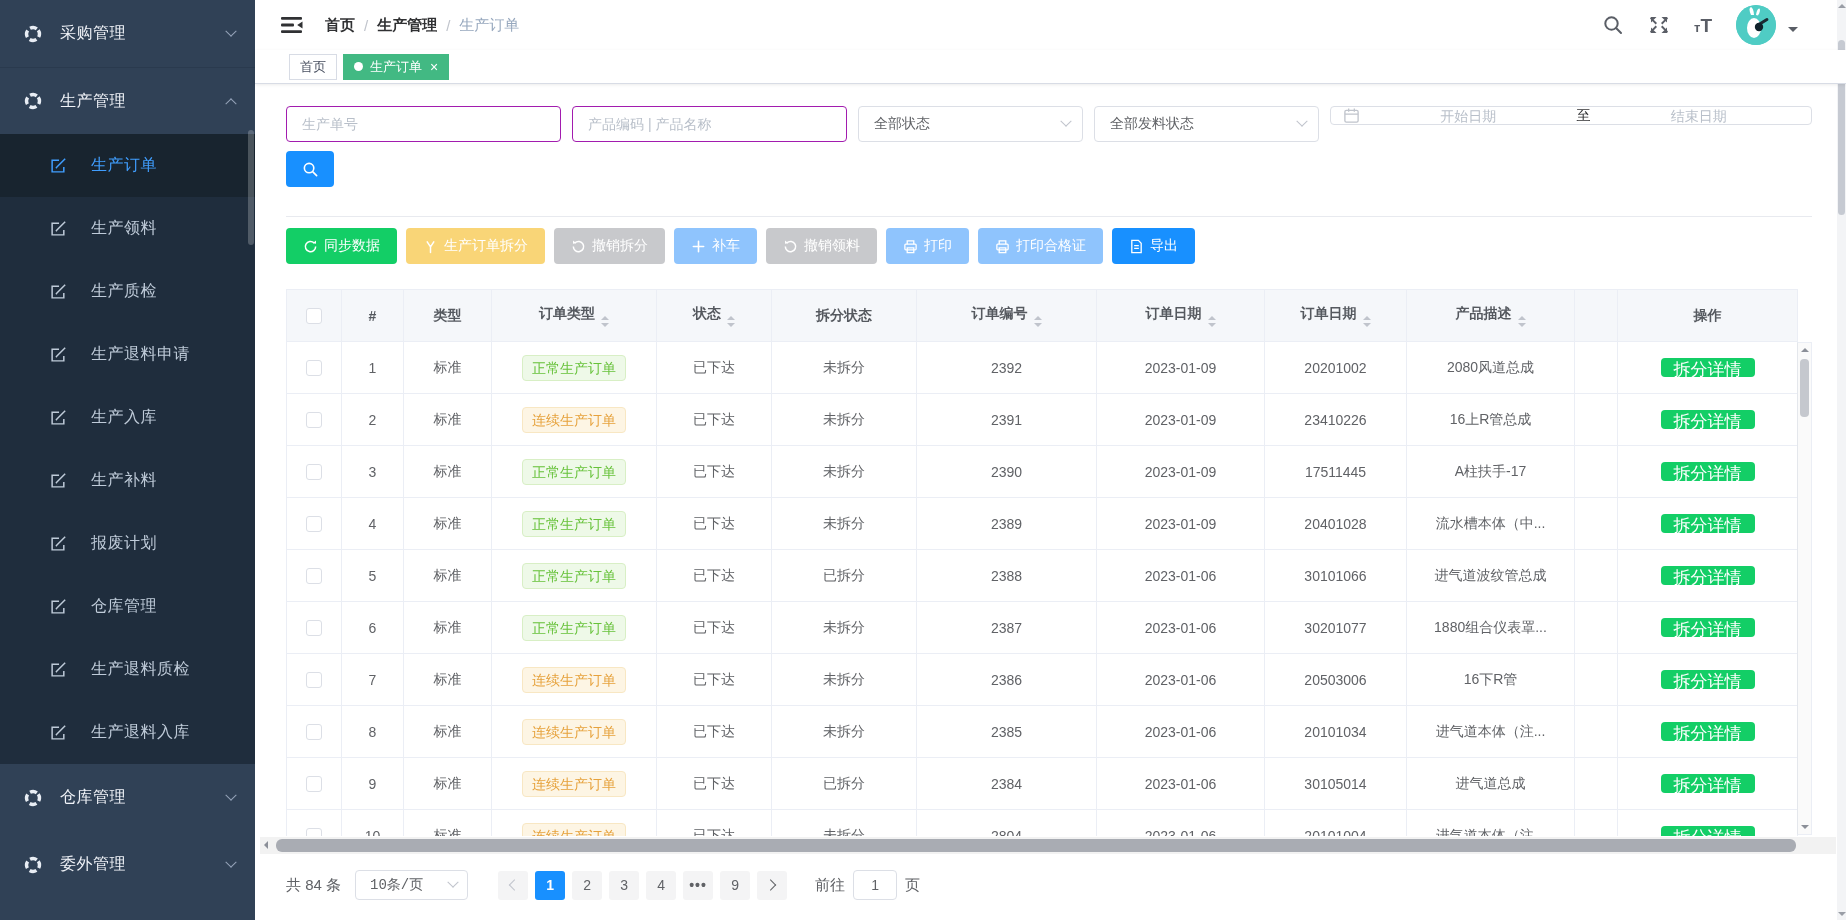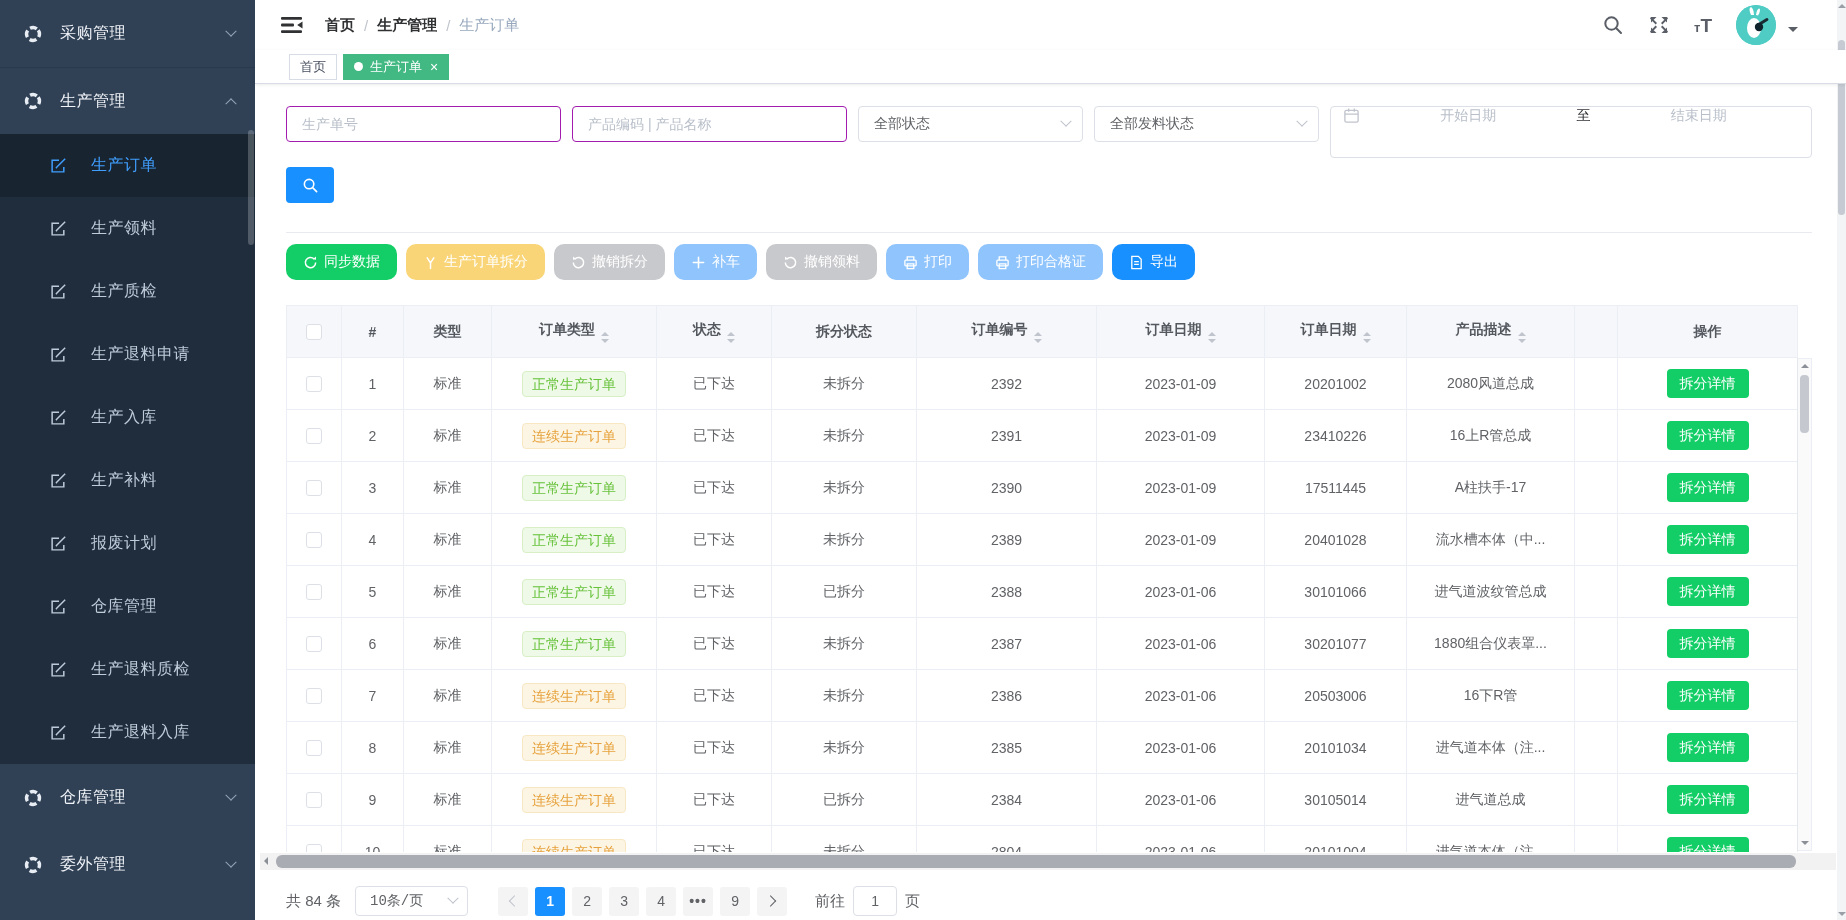--- a/index.html
+++ b/index.html
@@ -52,33 +52,33 @@
 
   
   .filter-row { display:flex; gap:11px; }
   .f-input { height:36px; border:1px solid #a21caf; border-radius:4px; padding:0 15px; font-size:14px; color:#606266; outline:none; }
   .f-input::placeholder { color:#b8bfc9; }
   .f-prod-no { width:275px; }
   .f-product { width:275px; }
   .f-select { width:225px; height:36px; border:1px solid #dcdfe6; border-radius:4px; padding:0 12px 0 15px; font-size:14px; color:#606266; display:flex; align-items:center; cursor:pointer; }
   .f-select span { flex:1; }
   .sel-chev { width:8px; height:8px; border-right:1.5px solid #c0c4cc; border-bottom:1.5px solid #c0c4cc; transform:rotate(45deg) translate(-2px,-2px); }
-  .f-date { flex:1; height:52px; border:1px solid #dcdfe6; border-radius:4px; display:flex; align-items:flex-start; padding:0 12px; gap:8px; }
+  .f-date { flex:1; height:19px; border:1px solid #dcdfe6; border-radius:4px; display:flex; align-items:center; padding:0 12px; gap:8px; }
   .cal-ic { width:17px; height:17px; color:#c0c4cc; }
   .date-in { border:none; outline:none; flex:1; text-align:center; font-size:14px; color:#606266; }
   .date-in::placeholder { color:#b8bfc9; }
   .date-sep { font-size:14px; color:#303133; }
 
   .search-row { margin-top:9px; }
   .btn-search { width:48px; height:36px; background:#1890ff; border:none; border-radius:4px; cursor:pointer; display:inline-flex; align-items:center; justify-content:center; color:#fff; }
   .divider { border:none; border-top:1px solid #e8eaef; margin-top:29px; }
 
   
   .toolbar { display:flex; gap:9px; margin-top:11px; }
-  .tbtn { height:36px; padding:0 17px; border:none; border-radius:10px; color:#fff; font-size:14px; display:inline-flex; align-items:center; gap:6px; cursor:pointer; font-family:inherit; }
+  .tbtn { height:36px; padding:0 17px; border:none; border-radius:4px; color:#fff; font-size:14px; display:inline-flex; align-items:center; gap:6px; cursor:pointer; font-family:inherit; }
   .tbtn svg { width:15px; height:15px; }
   .tbtn.success { background:#13ce66; }
   .tbtn.warning { background:#f9d577; }
   .tbtn.disabled { background:#c8c9cc; }
   .tbtn.primary-light { background:#8fc4fd; }
   .tbtn.primary { background:#1890ff; }
 
   
   .table-wrap { margin-top:25px; position:relative; width:1526px; }
   table { border-collapse:collapse; table-layout:fixed; width:1511px; font-size:14px; color:#606266; }
@@ -89,21 +89,21 @@
   .body-clip table { margin-top:-1px; }
   .col-op { box-shadow:-7px 0 8px -5px rgba(0,0,0,.15); }
   .checkbox { width:16px; height:16px; border:1px solid #dcdfe6; border-radius:3px; background:#fff; display:inline-block; vertical-align:middle; cursor:pointer; }
   .sort { display:inline-flex; flex-direction:column; margin-left:6px; vertical-align:-2px; }
   .sort i { width:0; height:0; border:4.5px solid transparent; }
   .sort .up { border-bottom-color:#c0c4cc; border-top-width:0; margin-bottom:3px; }
   .sort .dn { border-top-color:#c0c4cc; border-bottom-width:0; }
   .tag { display:inline-block; height:26px; line-height:24px; padding:0 9px; border-radius:4px; font-size:14px; }
   .tag-success { color:#67c23a; background:#eef9e8; border:1px solid #d8efc5; }
   .tag-warning { color:#e6a23c; background:#fdf5e4; border:1px solid #f8e7c3; }
-  .btn-detail { height:29px; padding:0 13px; background:#13ce66; color:#fff; border:none; border-radius:4px; font-size:14px; cursor:pointer; font-family:inherit; }
+  .btn-detail { height:19px; padding:0 13px; background:#13ce66; color:#fff; border:none; border-radius:4px; font-size:17px; cursor:pointer; font-family:inherit; }
 
   .vscroll { position:absolute; top:53px; right:0; width:15px; height:493px; background:#fafafa; border:1px solid #ebeef5; border-left:1px solid #e4e7ec; }
   .vs-arrow { position:absolute; left:3px; width:0; height:0; border:4.5px solid transparent; }
   .vs-up { top:5px; border-bottom-color:#8b8f98; border-top-width:0; }
   .vs-dn { bottom:5px; border-top-color:#8b8f98; border-bottom-width:0; }
   .vs-thumb { position:absolute; top:16px; left:2px; width:9px; height:58px; background:#c5c8ce; border-radius:4px; }
 
   .hscroll { position:relative; margin-left:-26px; width:1576px; height:17px; background:#f2f2f2; margin-top:1px; }
   .hs-arrow { position:absolute; left:4px; top:4px; width:0; height:0; border:4.5px solid transparent; border-right-color:#8b8f98; border-left-width:0; cursor:pointer; }
   .hs-thumb { position:absolute; left:16px; top:2px; height:13px; width:1520px; background:#a9acb3; border-radius:6px; cursor:pointer; }

